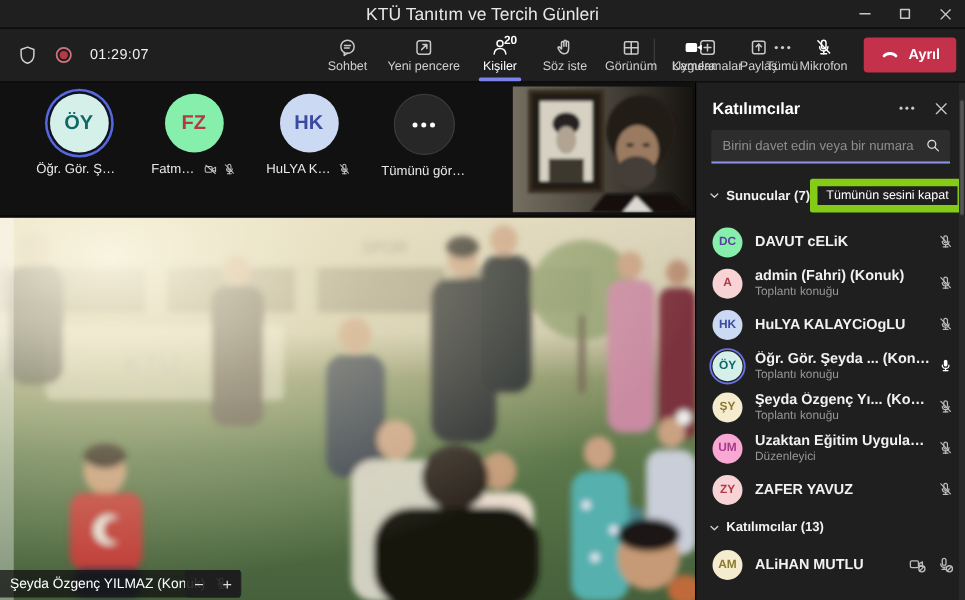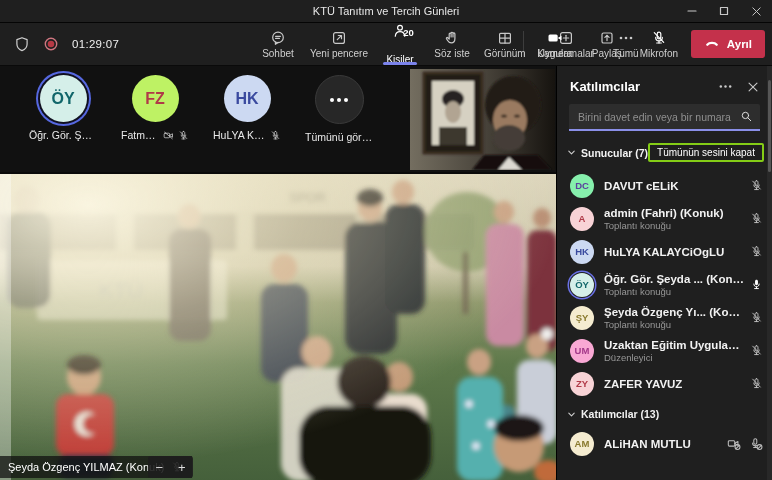--- a/index.html
+++ b/index.html
@@ -3,33 +3,33 @@
 <meta charset="utf-8">
 <style>
   html,body{margin:0;padding:0;background:#000;}
   .app{position:relative;width:772px;height:480px;background:#0d0d0d;overflow:hidden;
        font-family:"Liberation Sans",sans-serif;color:#fff;-webkit-font-smoothing:antialiased;}
   svg{display:block}
   .ic{stroke:currentColor;fill:none;stroke-width:1.2;stroke-linecap:round;stroke-linejoin:round;}
 
   
   .titlebar{height:22px;background:#1f1f1f;display:flex;align-items:center;position:relative;border-bottom:1px solid #050505;}
-  .title{position:absolute;left:0;right:0;text-align:center;font-size:11px;color:#e8e8e8;}
+  .title{position:absolute;left:0;right:0;text-align:center;font-size:14px;color:#e8e8e8;}
   .win-controls{margin-left:auto;display:flex;height:100%;}
   .win-btn{width:32px;display:flex;align-items:center;justify-content:center;color:#c9c9c9;cursor:default;}
 
   
   .toolbar{height:42px;background:#1f1f1f;display:flex;align-items:center;position:relative;border-bottom:1px solid #0a0a0a;}
   .tb-left{display:flex;align-items:center;gap:13px;padding-left:14px;color:#d8d8d8;}
   .timer{font-size:11.5px;color:#f0f0f0;letter-spacing:.3px;}
   .tb-center{position:absolute;left:252px;top:0;height:100%;display:flex;align-items:stretch;}
   .tb-btn{position:relative;display:flex;flex-direction:column;align-items:center;justify-content:center;gap:2px;
           padding:0 6px;min-width:40px;color:#c9c9c9;cursor:default;}
   .tb-btn .lbl{font-size:10px;white-space:nowrap;color:#cfcfcf;}
-  .tb-btn.active{color:#fff;justify-content:space-between;}
+  .tb-btn.active{color:#fff;}
   .tb-btn.active .lbl{color:#fff;}
   .tb-btn.active::after{content:"";position:absolute;bottom:0;left:9px;right:9px;height:3px;border-radius:2px;background:#7b83eb;}
   .badge{position:absolute;top:4px;left:56%;font-size:9.5px;font-weight:bold;color:#fff;}
   .tb-divider{width:1px;height:26px;background:#3d3d3d;margin:0 5px;align-self:center;}
   .tb-right{margin-left:auto;display:flex;align-items:stretch;padding-right:7px;}
   .leave-btn{align-self:center;height:28px;background:#c4314b;border-radius:3px;display:flex;align-items:center;
              gap:7px;padding:0 13px;margin-left:6px;color:#fff;font-size:11.5px;font-weight:bold;cursor:default;}
 
   
   .main{display:flex;height:415px;justify-content:flex-end;}
@@ -64,21 +64,21 @@
   .panel-hicon{color:#c9c9c9;margin-left:13px;cursor:default;display:flex;}
   .panel-search{margin:1px 12px 11px;height:25px;background:#2d2d2d;border-bottom:2px solid #8a8fe8;
                 border-radius:2px 2px 0 0;display:flex;align-items:center;padding:0 7px;}
   .panel-search input{flex:1;background:transparent;border:0;outline:none;color:#ddd;font-size:10.5px;
                       font-family:"Liberation Sans",sans-serif;min-width:0;}
   .panel-search input::placeholder{color:#8f8f8f;}
   .search-ico{color:#e0e0e0;flex:none;margin-left:4px;display:flex;}
   .section-row{display:flex;align-items:center;padding:1px 9px 7px 10px;}
   .section-label{font-size:10.5px;font-weight:bold;color:#f2f2f2;display:flex;align-items:center;gap:5px;white-space:nowrap;}
   .chev{color:#cfcfcf;display:flex;}
-  .muteall-btn{margin-left:auto;border:2px solid #84cc16;border-radius:2px;background:transparent;color:#fff;
+  .muteall-btn{margin-left:auto;border:6px solid #84cc16;border-radius:2px;background:transparent;color:#fff;
                font-size:10px;padding:2px 7px;font-family:"Liberation Sans",sans-serif;cursor:default;white-space:nowrap;}
   .p-row{display:flex;align-items:center;padding:3px 9px 3px 13px;min-height:27px;cursor:default;}
   .p-avatar{width:24px;height:24px;border-radius:50%;flex:none;display:flex;align-items:center;justify-content:center;
             font-size:9.5px;font-weight:bold;}
   .p-avatar.ring{box-shadow:0 0 0 1px #1f1f1f,0 0 0 2.5px #6a71e6;}
   .p-texts{margin-left:10px;flex:1;min-width:0;}
   .p-name{font-size:11.5px;color:#f2f2f2;white-space:nowrap;overflow:hidden;text-overflow:ellipsis;font-weight:bold;}
   .p-sub{font-size:9.5px;color:#979797;margin-top:1px;white-space:nowrap;overflow:hidden;text-overflow:ellipsis;}
   .p-icons{display:flex;gap:8px;color:#bdbdbd;flex:none;margin-left:6px;}
   .mic-on-col{color:#fff;}
@@ -360,21 +360,21 @@
         <div class="filmstrip">
           <div class="fs-item">
             <div class="fs-avatar ring" style="background: rgb(213, 239, 233); color: rgb(17, 102, 106);">
               <span>ÖY</span>
             </div>
             <div class="fs-label">
                 <span class="txt">Öğr. Gör. Şeyda...</span>
               </div>
           </div>
           <div class="fs-item">
-            <div class="fs-avatar" style="background: #bef264; color: rgb(176, 58, 72);">
+            <div class="fs-avatar" style="background: #86efac; color: rgb(176, 58, 72);">
               <span>FZ</span>
             </div>
             <div class="fs-label">
               <span class="txt">Fatma ...</span>
               <span class="fs-ico">
                   <svg width="11" height="11">
                     <use href="#i-cam-off"></use>
                   </svg>
                 </span>
               <span class="fs-ico">

